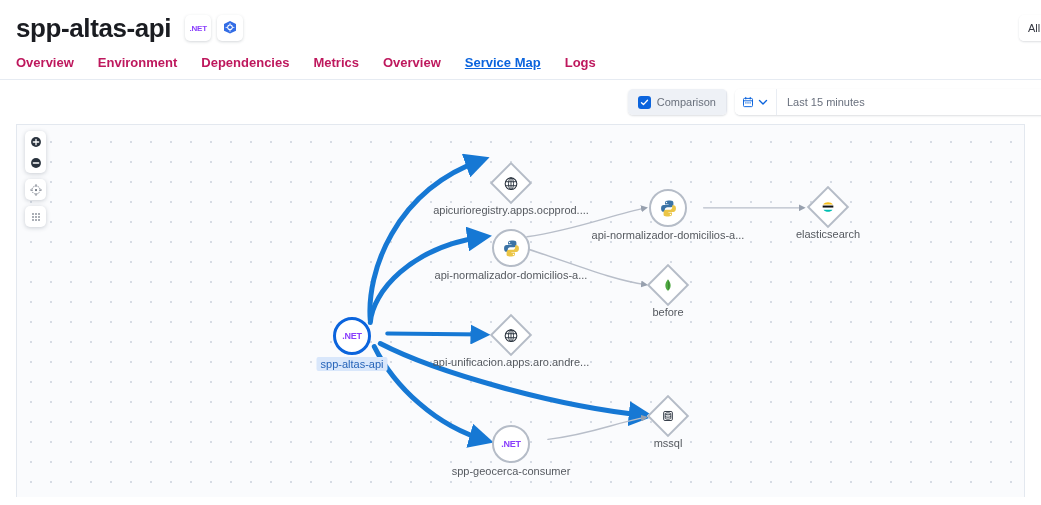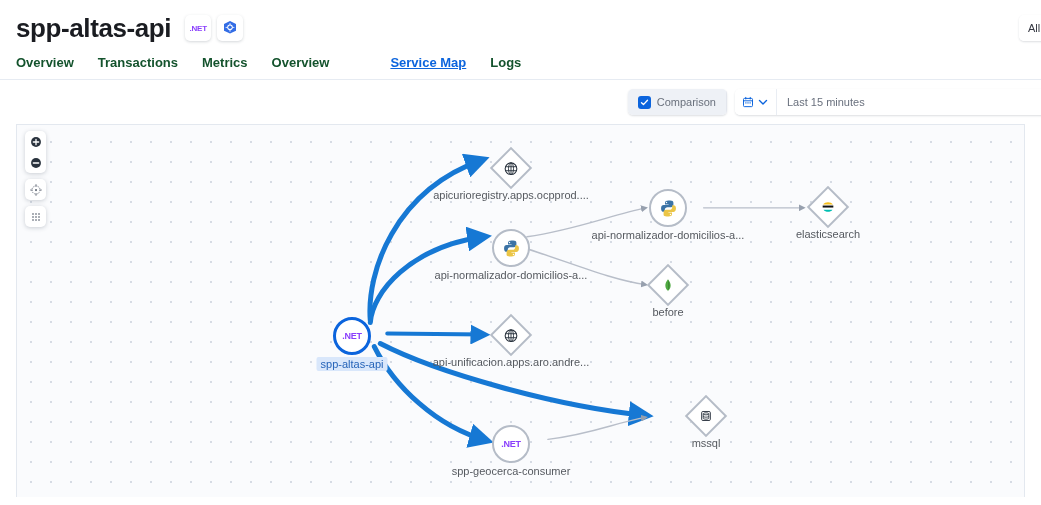--- a/index.html
+++ b/index.html
@@ -49,24 +49,24 @@
   }
 
   
   .tabs {
     display: flex; gap: 24px;
     padding: 0 16px;
     height: 34px; align-items: flex-end;
     border-bottom: 1px solid #e6ebf2;
   }
   .tab {
-    font-size: 13px; font-weight: 700; color: #14532d;
+    font-size: 13px; font-weight: 700; color: #be185d;
     padding-bottom: 9px; cursor: pointer; white-space: nowrap;
   }
-  .tab.active { color: #0b64dd; text-decoration: underline; margin-left: 37px; }
+  .tab.active { color: #0b64dd; text-decoration: underline; }
 
   
   .toolbar {
     display: flex; justify-content: flex-end;
     padding: 9px 0 9px 0; height: 44px;
   }
   .toolbar-inner { display: flex; gap: 8px; align-items: flex-end; }
   .cmp-group {
     display: flex; align-items: stretch; height: 26px;
     border-radius: 5px; overflow: hidden;
@@ -188,21 +188,22 @@
     </div>
   </div>
   <div class="header-spacer"></div>
   <div class="env-control">
     <div class="env-value">All</div>
   </div>
 </div>
 
 <div class="tabs">
   <div class="tab">Overview</div>
-  <div class="tab">Transactions</div>
+  <div class="tab">Environment</div>
+  <div class="tab">Dependencies</div>
   <div class="tab">Metrics</div>
   <div class="tab">Overview</div>
   <div class="tab active">Service Map</div>
   <div class="tab">Logs</div>
 </div>
 
 <div class="toolbar">
   <div class="toolbar-inner">
     <div class="cmp-group">
       <div class="cmp-check">
@@ -308,21 +309,21 @@
 
     <div class="node" style="left:335px; top:211px;">
       <div class="node-shape">
         <div class="circle-node focus">
           <span class="net-txt">.NET</span>
         </div>
       </div>
       <div class="node-label hl">spp-altas-api</div>
     </div>
 
-    <div class="node" style="left:494px; top:45px;">
+    <div class="node" style="left:494px; top:60px;">
       <div class="node-shape">
         <div class="diamond-node">
           <span class="diamond-inner">
             <svg viewBox="0 0 18 18" width="15" height="15">
               <circle cx="9" cy="9" r="7" fill="none" stroke="#29323d" stroke-width="1.3"></circle>
               <ellipse cx="9" cy="9" rx="3" ry="7" fill="none" stroke="#29323d" stroke-width="1.1"></ellipse>
               <path d="M2.2 6.6 H15.8 M2.2 11.4 H15.8 M9 2 V16" stroke="#29323d" stroke-width="1.1"></path>
             </svg>
           </span>
         </div>
@@ -392,21 +393,21 @@
               <circle cx="9" cy="9" r="7" fill="none" stroke="#29323d" stroke-width="1.3"></circle>
               <ellipse cx="9" cy="9" rx="3" ry="7" fill="none" stroke="#29323d" stroke-width="1.1"></ellipse>
               <path d="M2.2 6.6 H15.8 M2.2 11.4 H15.8 M9 2 V16" stroke="#29323d" stroke-width="1.1"></path>
             </svg>
           </span>
         </div>
       </div>
       <div class="node-label">api-unificacion.apps.aro.andre...</div>
     </div>
 
-    <div class="node" style="left:689px; top:293px;">
+    <div class="node" style="left:651px; top:293px;">
       <div class="node-shape">
         <div class="diamond-node">
           <span class="diamond-inner">
             <svg viewBox="0 0 18 18" width="14" height="14">
               <rect x="3.4" y="3.2" width="11.2" height="11.6" rx="1.6" fill="none" stroke="#29323d" stroke-width="1.2"></rect>
               <ellipse cx="9" cy="6.2" rx="3.6" ry="1.3" fill="none" stroke="#29323d" stroke-width="1.1"></ellipse>
               <path d="M5.4 6.2 V9.2 C5.4 10 7 10.5 9 10.5 C11 10.5 12.6 10 12.6 9.2 V6.2" fill="none" stroke="#29323d" stroke-width="1.1"></path>
               <path d="M5.4 9.2 V11.8 C5.4 12.6 7 13.1 9 13.1 C11 13.1 12.6 12.6 12.6 11.8 V9.2" fill="none" stroke="#29323d" stroke-width="1.1"></path>
             </svg>
           </span>

